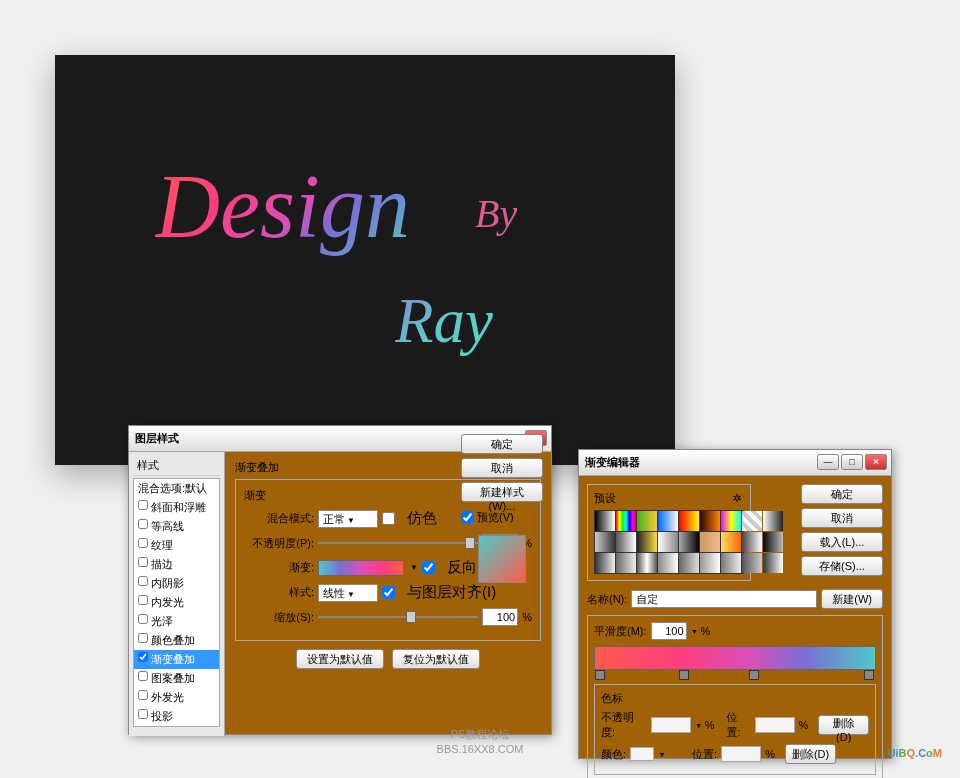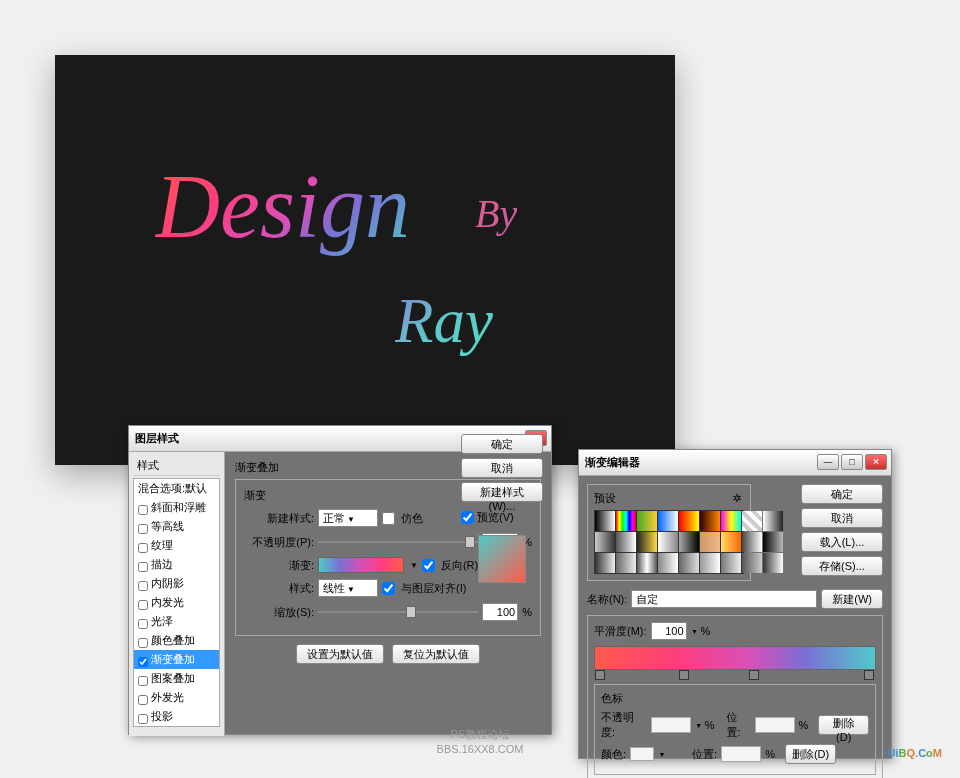--- a/index.html
+++ b/index.html
@@ -2,42 +2,42 @@
 <html><head>
 <meta charset="utf-8">
 <style>
 *{margin:0;padding:0;box-sizing:border-box;font-family:"Microsoft YaHei",SimSun,Arial,sans-serif;font-size:11px}
 body{background:#f0f0f0;width:960px;height:778px;position:relative;overflow:hidden}
 .canvas{position:absolute;left:55px;top:55px;width:620px;height:410px;background:#1a1a1a;box-shadow:0 10px 30px rgba(0,0,0,0.3)}
 .script-text{position:absolute;font-family:"Brush Script MT",cursive;font-style:italic}
 .t1{left:100px;top:100px;font-size:90px;background:linear-gradient(135deg,#ff5a4a 0%,#ff3d7f 30%,#d94fb8 55%,#7a6fd4 70%,#4fc9c9 100%);-webkit-background-clip:text;background-clip:text;color:transparent}
 .t2{left:420px;top:135px;font-size:40px;background:linear-gradient(135deg,#e85a8a,#c95fa8);-webkit-background-clip:text;background-clip:text;color:transparent}
 .t3{left:340px;top:230px;font-size:63px;background:linear-gradient(135deg,#8a7fd4,#5fc9c9,#4fd9c9);-webkit-background-clip:text;background-clip:text;color:transparent}
-.dialog{position:absolute;background:#737373;border:1px solid #888;box-shadow:2px 2px 10px rgba(0,0,0,0.4)}
+.dialog{position:absolute;background:#a16207;border:1px solid #888;box-shadow:2px 2px 10px rgba(0,0,0,0.4)}
 .titlebar{height:26px;background:linear-gradient(#fff,#ddd);border-bottom:1px solid #aaa;display:flex;align-items:center;padding:0 6px;position:relative}
 .titlebar .title{font-weight:bold}
 .winbtns{position:absolute;right:4px;top:4px;display:flex;gap:2px}
 .winbtn{width:22px;height:16px;background:linear-gradient(#fff,#ccc);border:1px solid #888;border-radius:2px;display:flex;align-items:center;justify-content:center;font-size:9px}
 .winbtn.close{background:linear-gradient(#ff6b6b,#c93030);color:#fff}
 .d1{left:128px;top:425px;width:424px;height:310px}
 .d1-body{display:flex;height:284px}
 .styles-col{width:96px;border-right:1px solid #aaa;background:#e8e8e8;padding:4px}
 .styles-header{font-size:11px;padding:2px 4px;border-bottom:1px solid #ccc;margin-bottom:2px}
 .style-list{background:#fff;border:1px solid #aaa}
-.style-item{padding:2px 4px;display:flex;align-items:flex-end;gap:3px;cursor:default}
+.style-item{padding:2px 4px;display:flex;align-items:flex-start;gap:3px;cursor:default}
 .style-item.selected{background:#3399ff;color:#fff}
 .style-item input[type=checkbox]{width:10px;height:10px}
 .d1-main{flex:1;padding:8px 10px;position:relative}
 .section-title{font-size:11px;margin-bottom:4px}
 .fieldset{border:1px solid #aaa;padding:8px;margin-bottom:6px}
 .fieldset-label{font-size:11px;margin-bottom:6px}
 .row{display:flex;align-items:center;margin-bottom:6px;gap:4px}
 .row label{width:70px;text-align:right;font-size:11px}
 .sel{background:#fff;border:1px solid #888;padding:1px 4px;min-width:60px;height:18px}
-.chk-label{font-size:11px;margin-left:2px}
+.chk-label{font-size:15px;margin-left:8px}
 .slider-track{flex:1;height:14px;position:relative;display:flex;align-items:center}
 .slider-line{height:2px;background:#888;flex:1}
 .slider-thumb{position:absolute;width:10px;height:12px;background:#ccc;border:1px solid #666;top:1px}
 .num-input{width:36px;height:18px;background:#fff;border:1px solid #888;padding:0 2px;text-align:right}
 .grad-preview{width:86px;height:16px;border:1px solid #666;background:linear-gradient(90deg,#4fc9c9,#7a6fd4,#d94fb8,#ff3d7f,#ff5a4a)}
 .angle-dial{width:18px;height:18px;border:1px solid #888;border-radius:50%;background:#fff;position:relative}
 .angle-dial::after{content:"";position:absolute;width:1px;height:8px;background:#000;left:50%;top:1px}
 .btn{background:linear-gradient(#fff,#e0e0e0);border:1px solid #888;border-radius:3px;padding:2px 10px;height:20px;cursor:default;font-size:11px}
 .btn-col{position:absolute;right:8px;top:8px;display:flex;flex-direction:column;gap:4px;width:82px}
 .btn-col .btn{width:100%}
@@ -140,21 +140,21 @@
               <span>投影</span>
             </div>
           </div>
       </div>
     </div>
     <div class="d1-main">
       <div class="section-title">渐变叠加</div>
       <div class="fieldset">
         <div class="fieldset-label">渐变</div>
         <div class="row">
-          <label>新建样式:</label>
+          <label>混合模式:</label>
           <div class="sel"><span>正常</span><span class="dropdown-arrow">▼</span></div>
           <input type="checkbox" style="">
           <span class="chk-label">仿色</span>
         </div>
         <div class="row">
           <label>不透明度(P):</label>
           <div class="slider-track">
               <div class="slider-line"></div>
               <div class="slider-thumb" style="left:92%"></div>
             </div>

